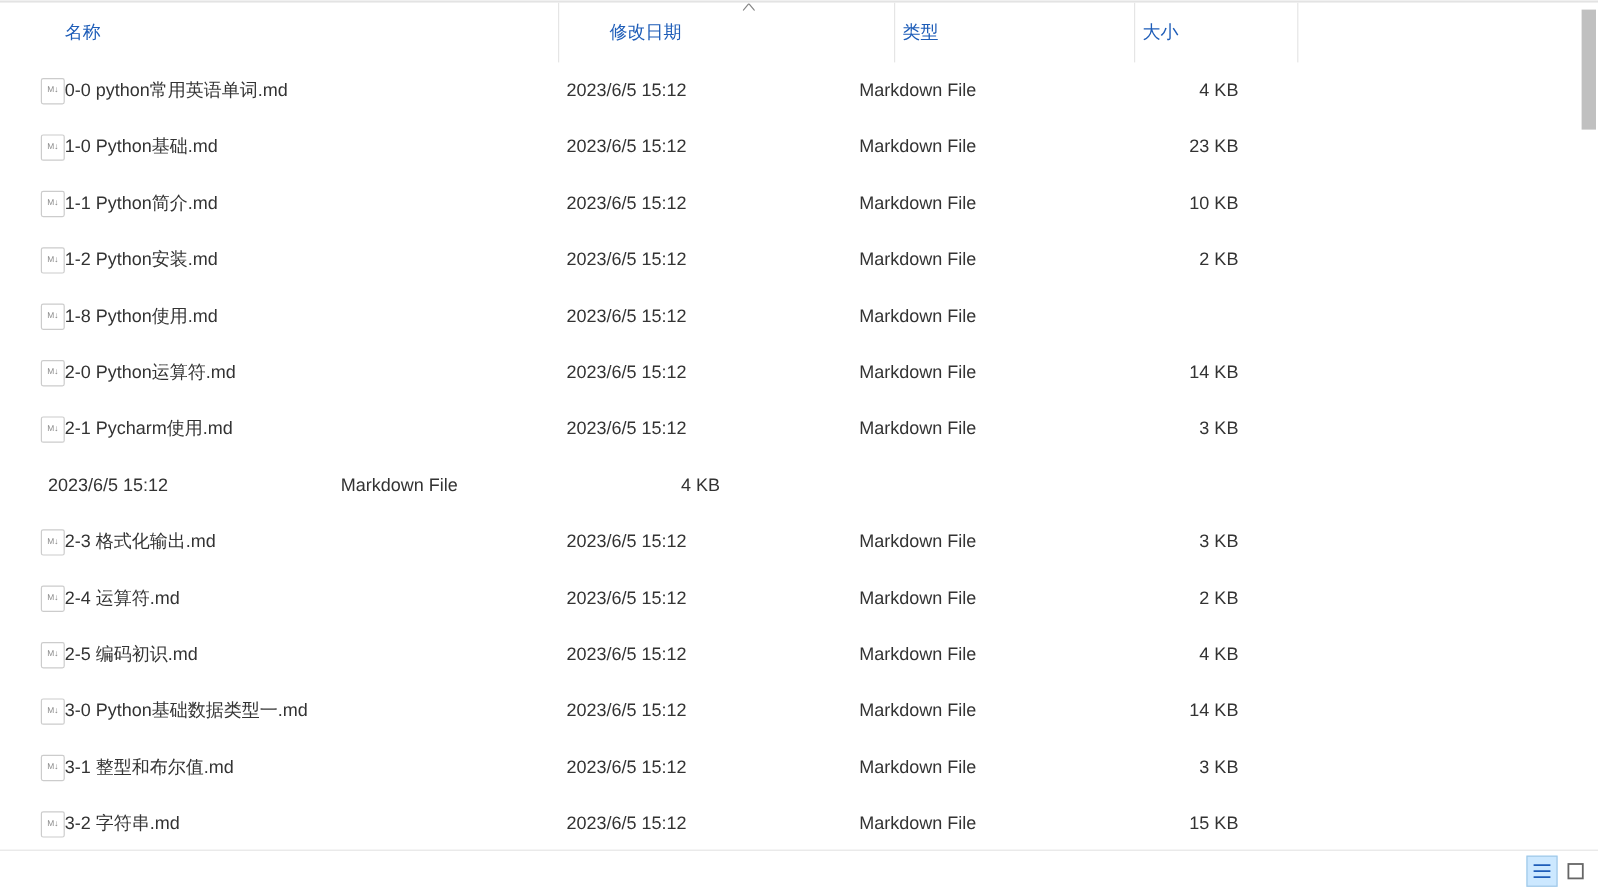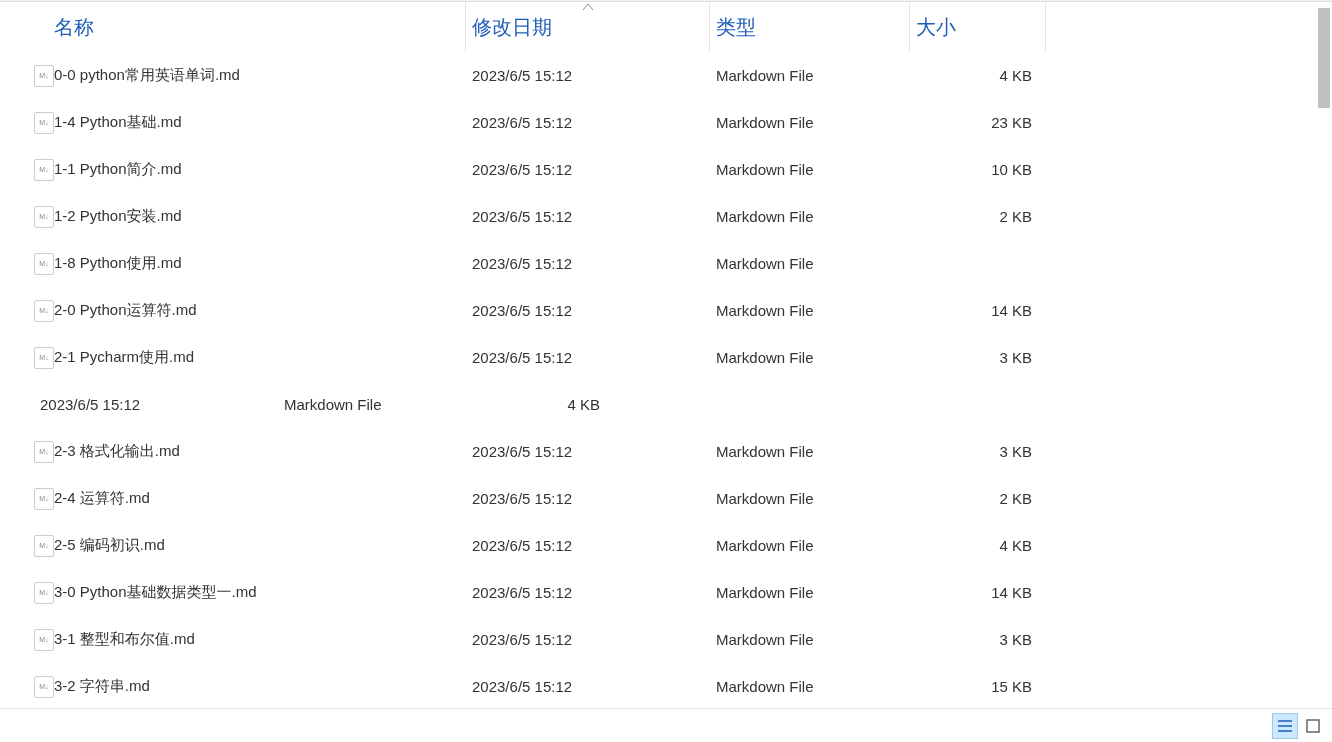--- a/index.html
+++ b/index.html
@@ -26,33 +26,33 @@
       padding-left: 34px;
       padding-right: 20px;
       height: 704px;
       overflow: hidden;
     }
     .header-row {
       display: flex;
       height: 50px;
       align-items: center;
       color: #1e5db8;
-      font-size: 20px;
+      font-size: 15px;
       position: relative;
     }
     .header-cell {
       position: relative;
       height: 100%;
       display: flex;
       align-items: center;
       border-right: 1px solid #e5e5e5;
       padding-left: 6px;
     }
     .col-name { width: 432px; padding-left: 20px; }
-    .col-date { width: 244px; }
+    .col-date { width: 244px; margin-left: 36px; }
     .col-type { width: 200px; text-align: center; }
     .col-size { width: 136px; }
     .sort-indicator {
       position: absolute;
       top: -1px;
       left: 50%;
       transform: translateX(-50%);
       font-size: 10px;
       color: #888;
     }
@@ -173,21 +173,21 @@
           <div class="file-icon">M↓</div>
           <span>0-0 python常用英语单词.md</span>
         </div>
         <div class="cell cell-date">2023/6/5 15:12</div>
         <div class="cell cell-type">Markdown File</div>
         <div class="cell cell-size">4 KB</div>
       </div>
       <div class="file-row">
         <div class="cell cell-name">
           <div class="file-icon">M↓</div>
-          <span>1-4 Python基础.md</span>
+          <span>1-0 Python基础.md</span>
         </div>
         <div class="cell cell-date">2023/6/5 15:12</div>
         <div class="cell cell-type">Markdown File</div>
         <div class="cell cell-size">23 KB</div>
       </div>
       <div class="file-row">
         <div class="cell cell-name">
           <div class="file-icon">M↓</div>
           <span>1-1 Python简介.md</span>
         </div>

